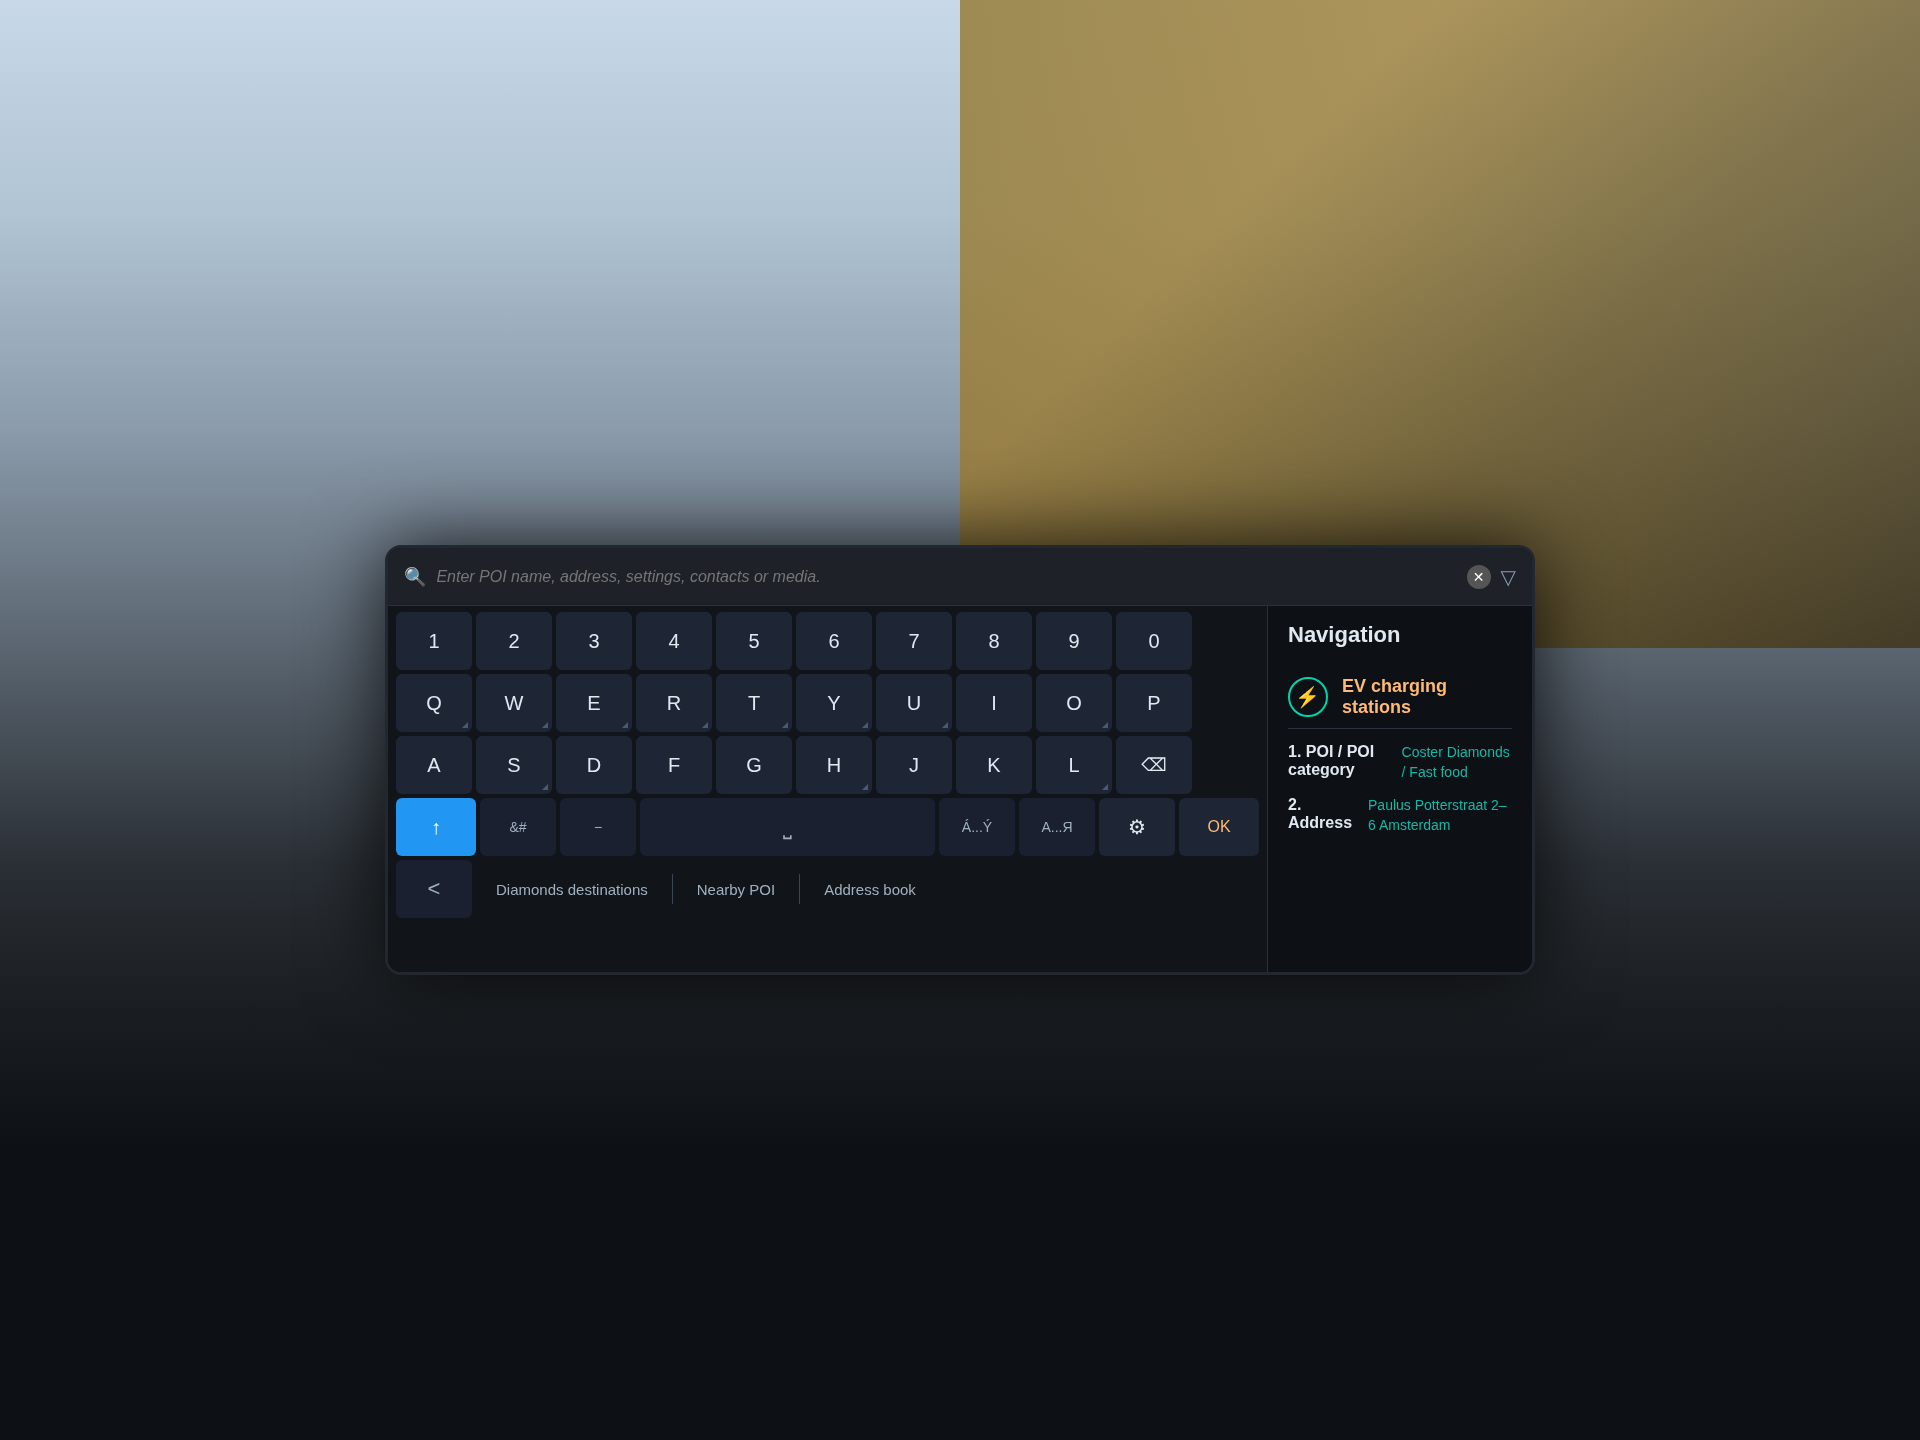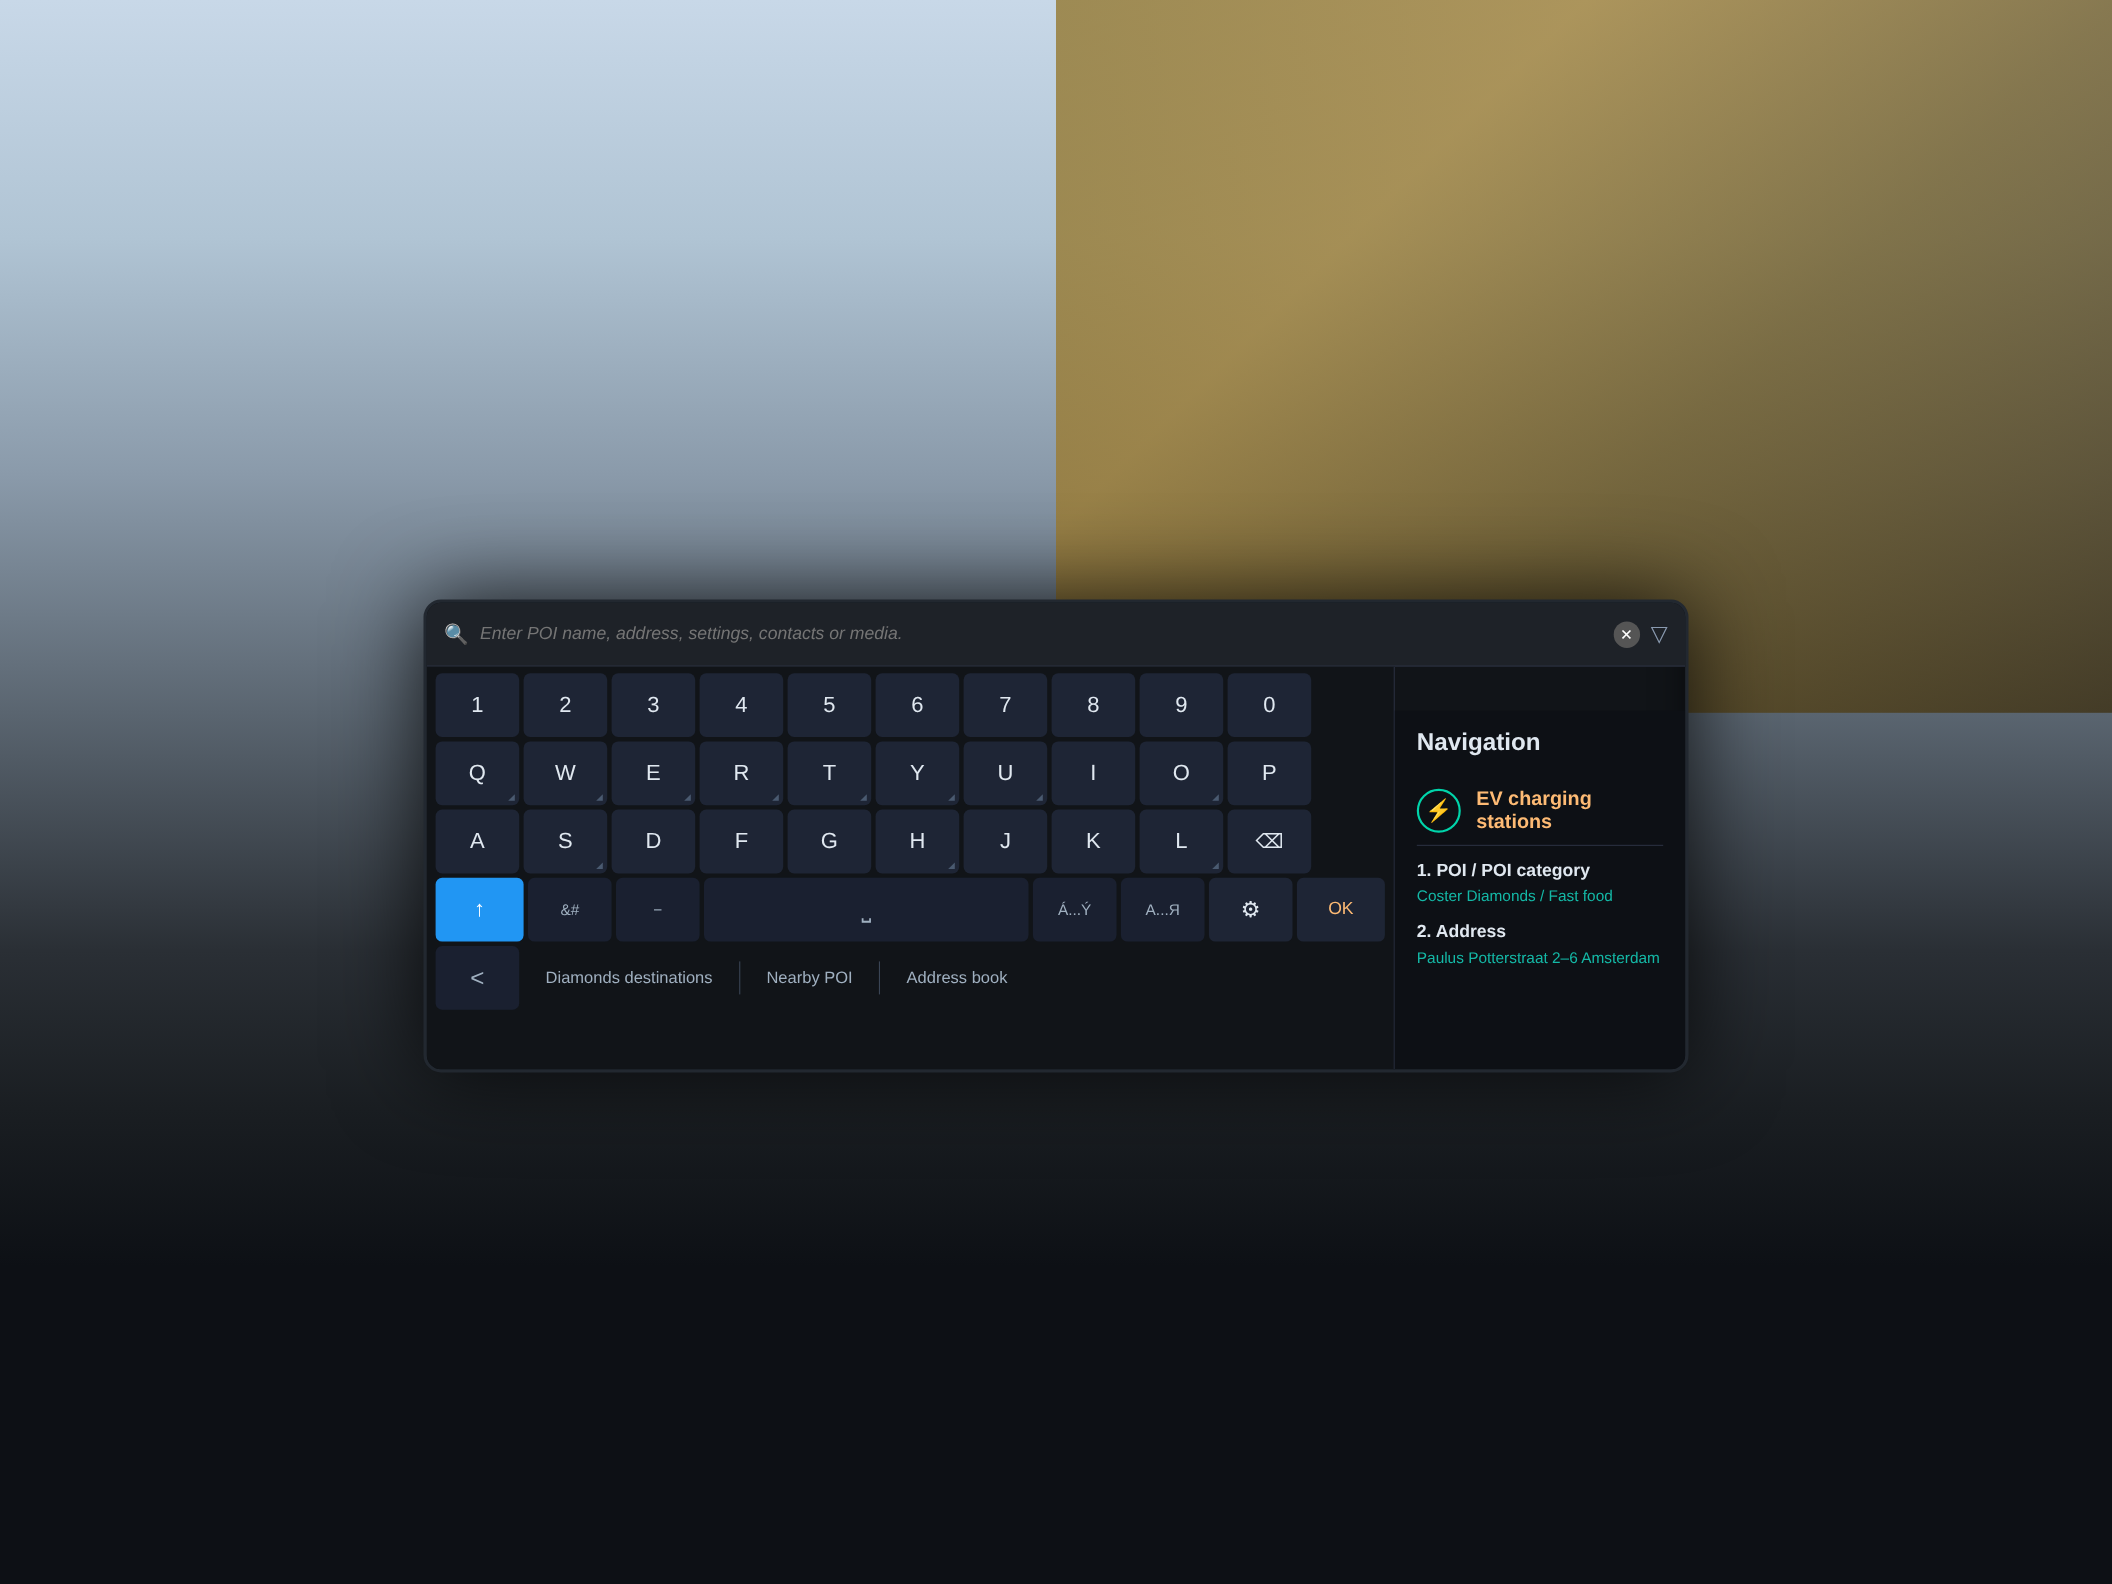--- a/index.html
+++ b/index.html
@@ -217,21 +217,20 @@
     }
 
     
     .nav-panel {
       flex: 1;
       padding: 16px 20px;
       background: #0d1015;
       display: flex;
       flex-direction: column;
       gap: 14px;
-      margin-top: 40px;
     }
 
     .nav-title {
       font-size: 22px;
       font-weight: 600;
       color: #e0e8f0;
       margin-bottom: 4px;
     }
 
     .nav-item-ev {
@@ -253,22 +252,21 @@
     }
 
     .ev-label {
       font-size: 18px;
       font-weight: 600;
       color: #fdba74;
     }
 
     .nav-section {
       display: flex;
-      flex-direction: column;
-      gap: 4px;
+      gap: 16px;
     }
 
     .nav-section-title {
       font-size: 16px;
       font-weight: 700;
       color: #e0e8f0;
     }
 
     .nav-section-value {
       font-size: 14px;

